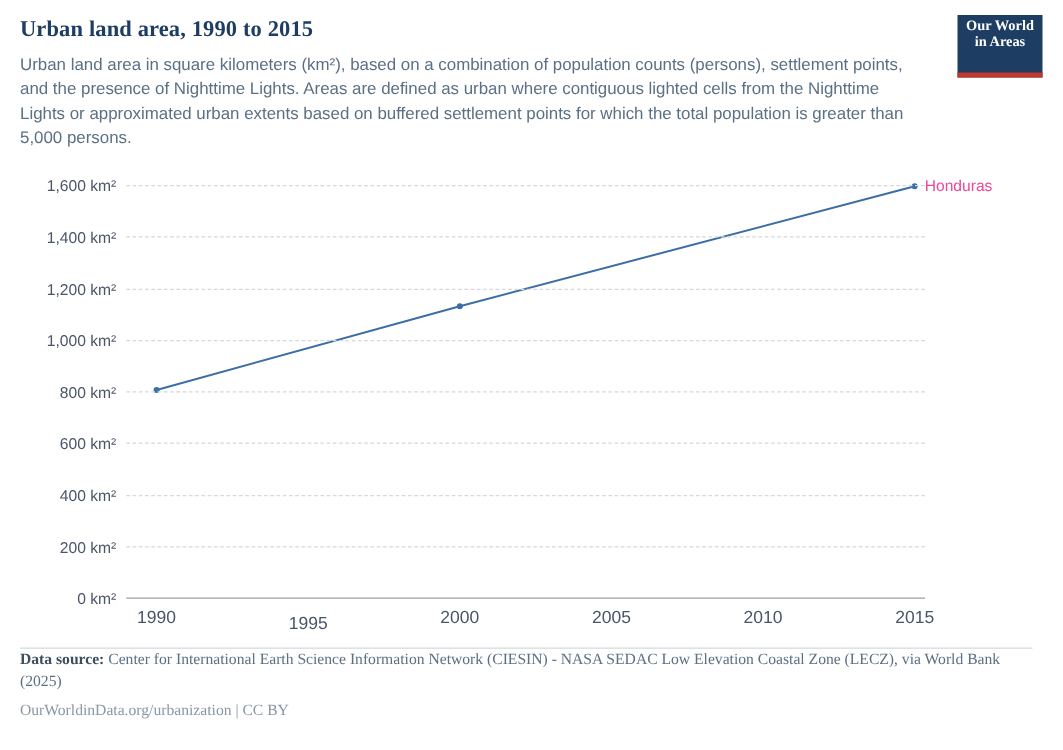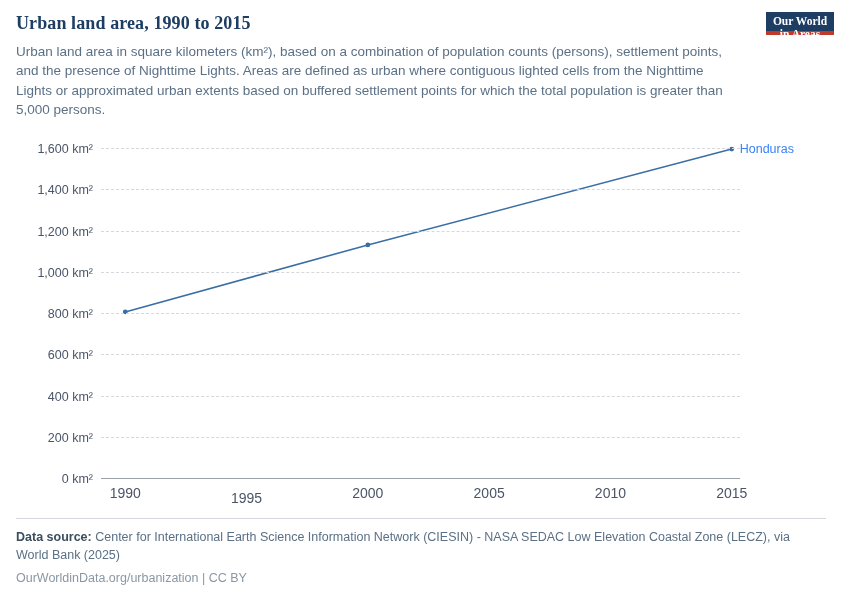--- a/index.html
+++ b/index.html
@@ -35,21 +35,21 @@
     line-height: 1.45;
     color: #5b7085;
     max-width: 725px;
     margin: 0;
   }
   .logo {
     position: absolute;
     top: 12px;
     right: 16px;
     width: 68px;
-    height: 23px;
+    height: 50px;
     background: #1d3d63;
     color: #ffffff;
     font-family: "Liberation Serif", serif;
     font-size: 11.5px;
     font-weight: 700;
     line-height: 1.12;
     text-align: center;
     padding-top: 3px;
     box-sizing: border-box;
     border-bottom: 4px solid #c0392b;
@@ -101,31 +101,31 @@
     position: absolute;
     left: 0;
     top: 0;
     width: 100%;
     height: 100%;
     overflow: visible;
   }
   .series-label {
     position: absolute;
     font-size: 12.5px;
-    color: #3b82f6;
+    color: #ec4899;
     white-space: nowrap;
     transform: translateY(-50%);
   }
   .footer {
     position: absolute;
     left: 16px;
     right: 24px;
     top: 518px;
     border-top: 1px solid #d5d8dc;
-    padding-top: 10px;
+    font-family: Liberation Serif, serif;
   }
   .source {
     font-size: 12.5px;
     color: #5b7085;
     line-height: 1.4;
     max-width: 790px;
   }
   .source b {
     color: #3b4d5f;
   }

